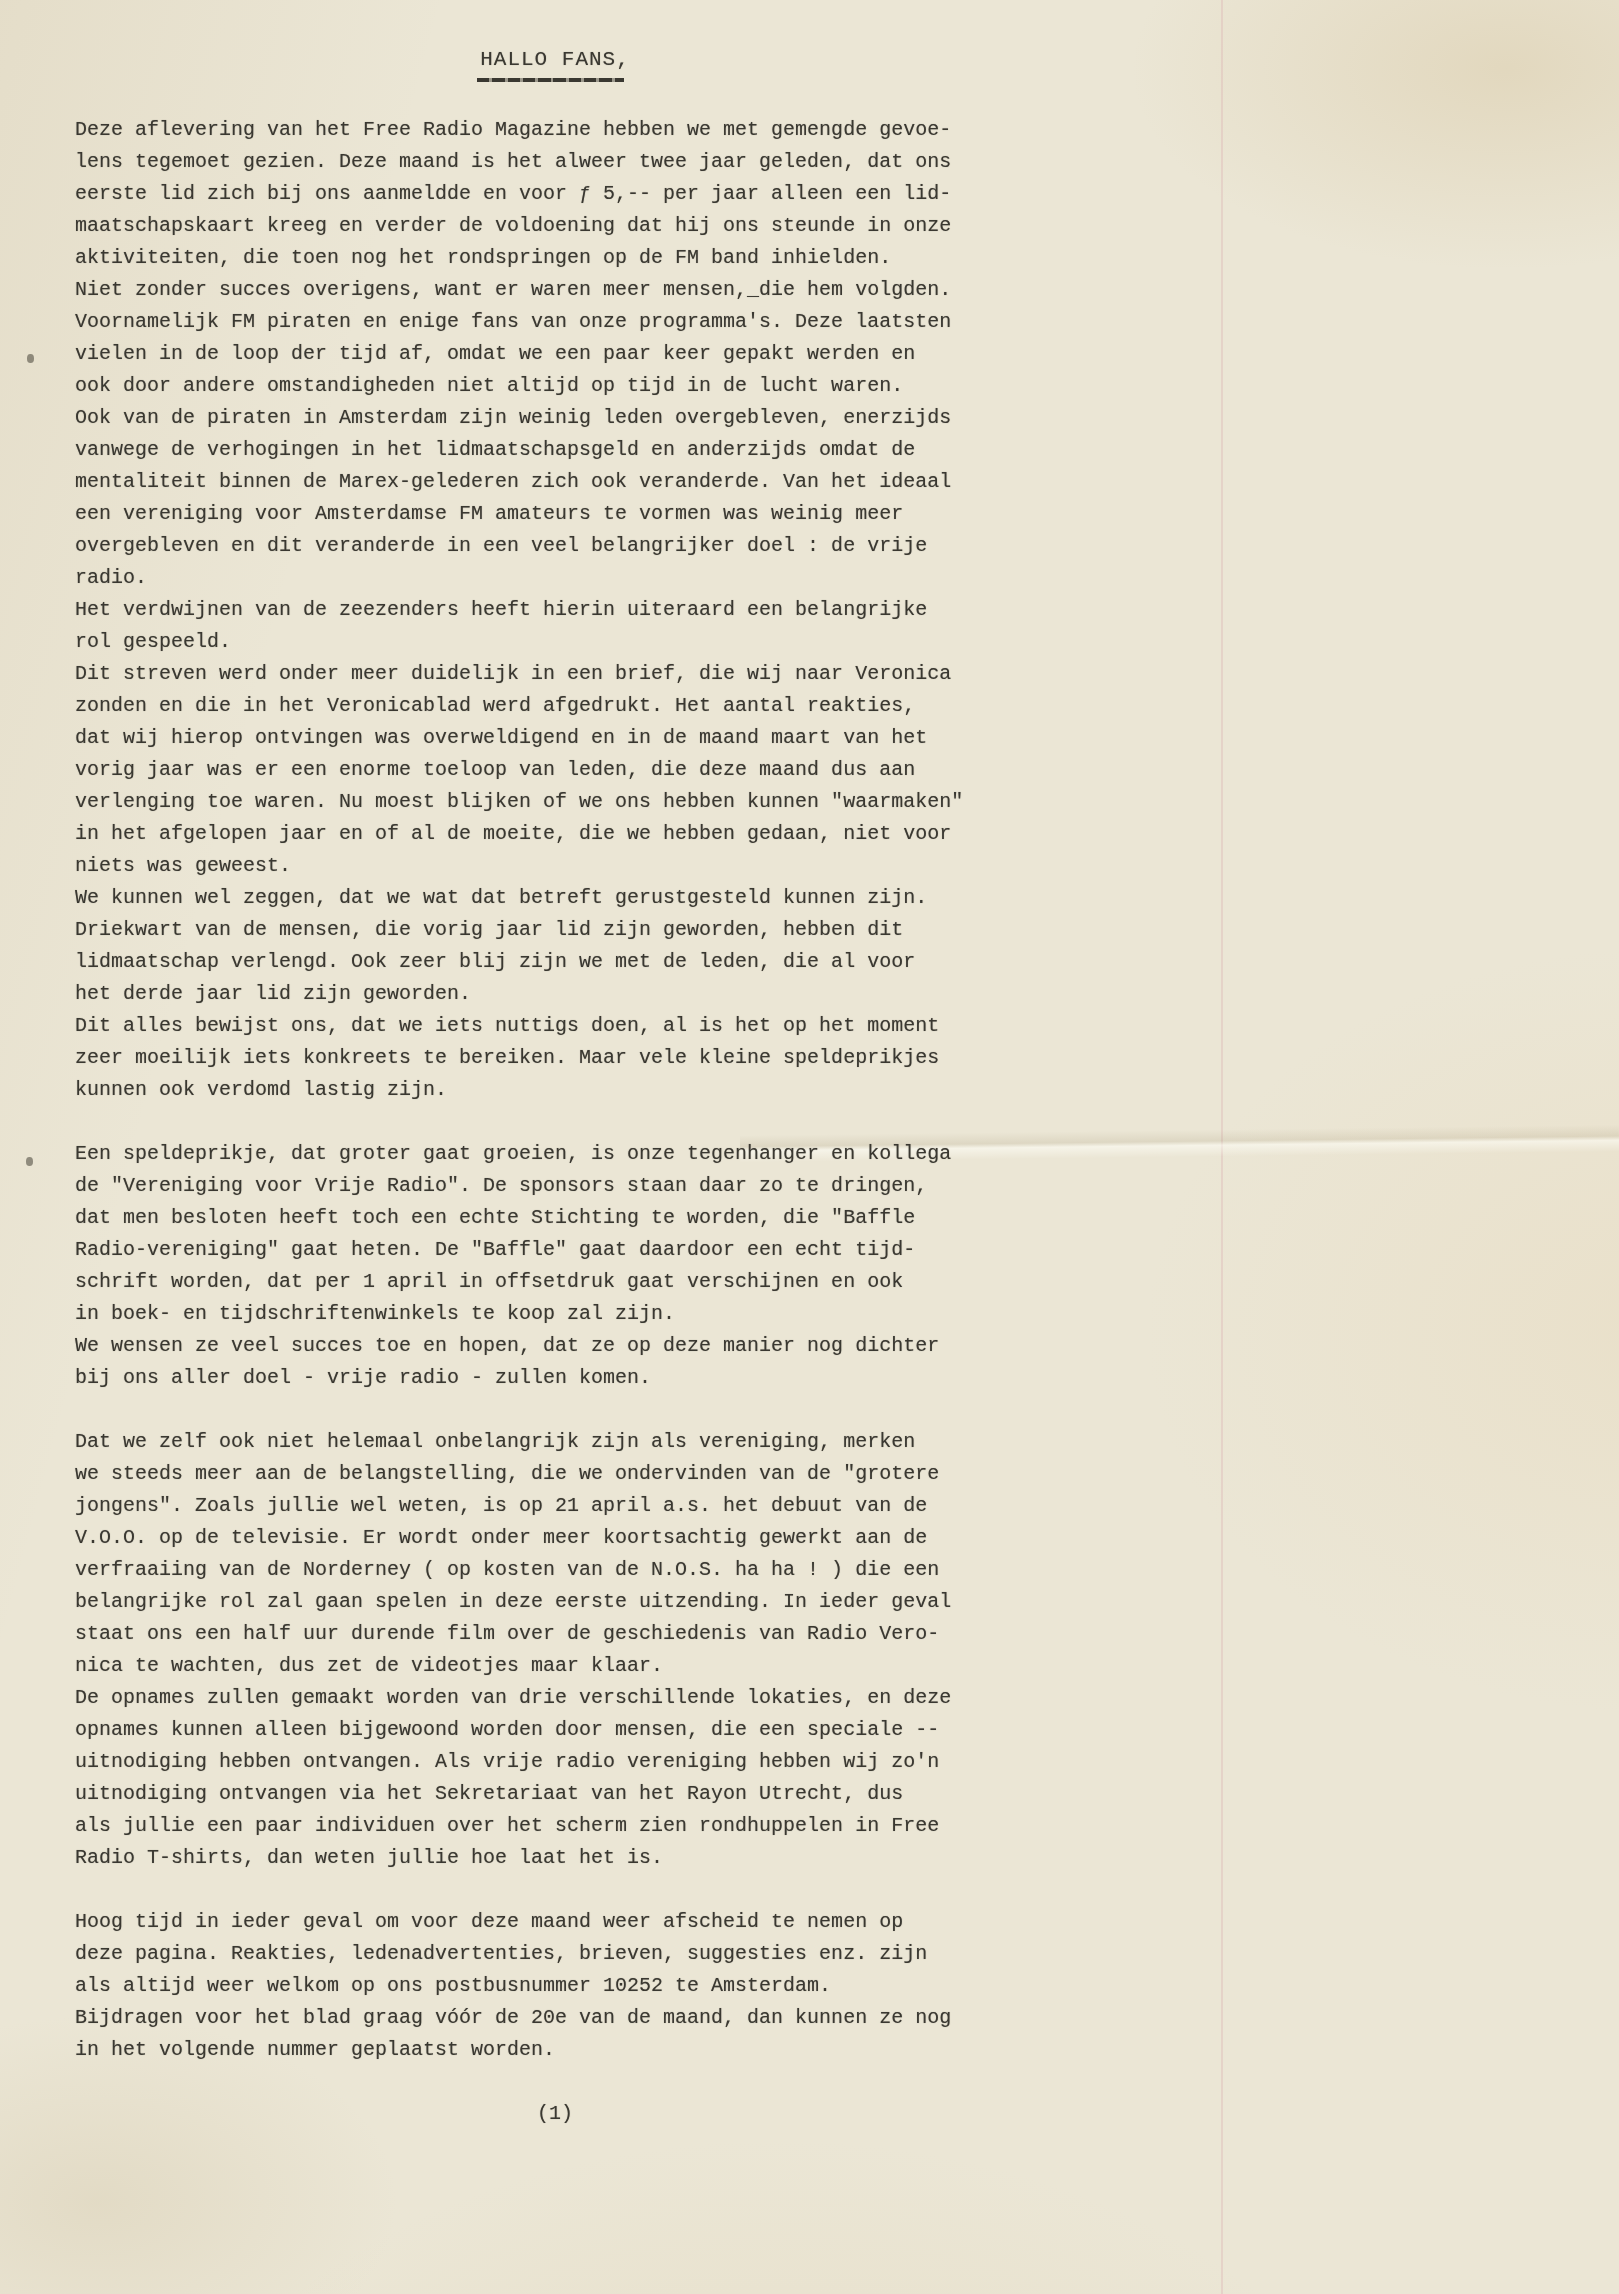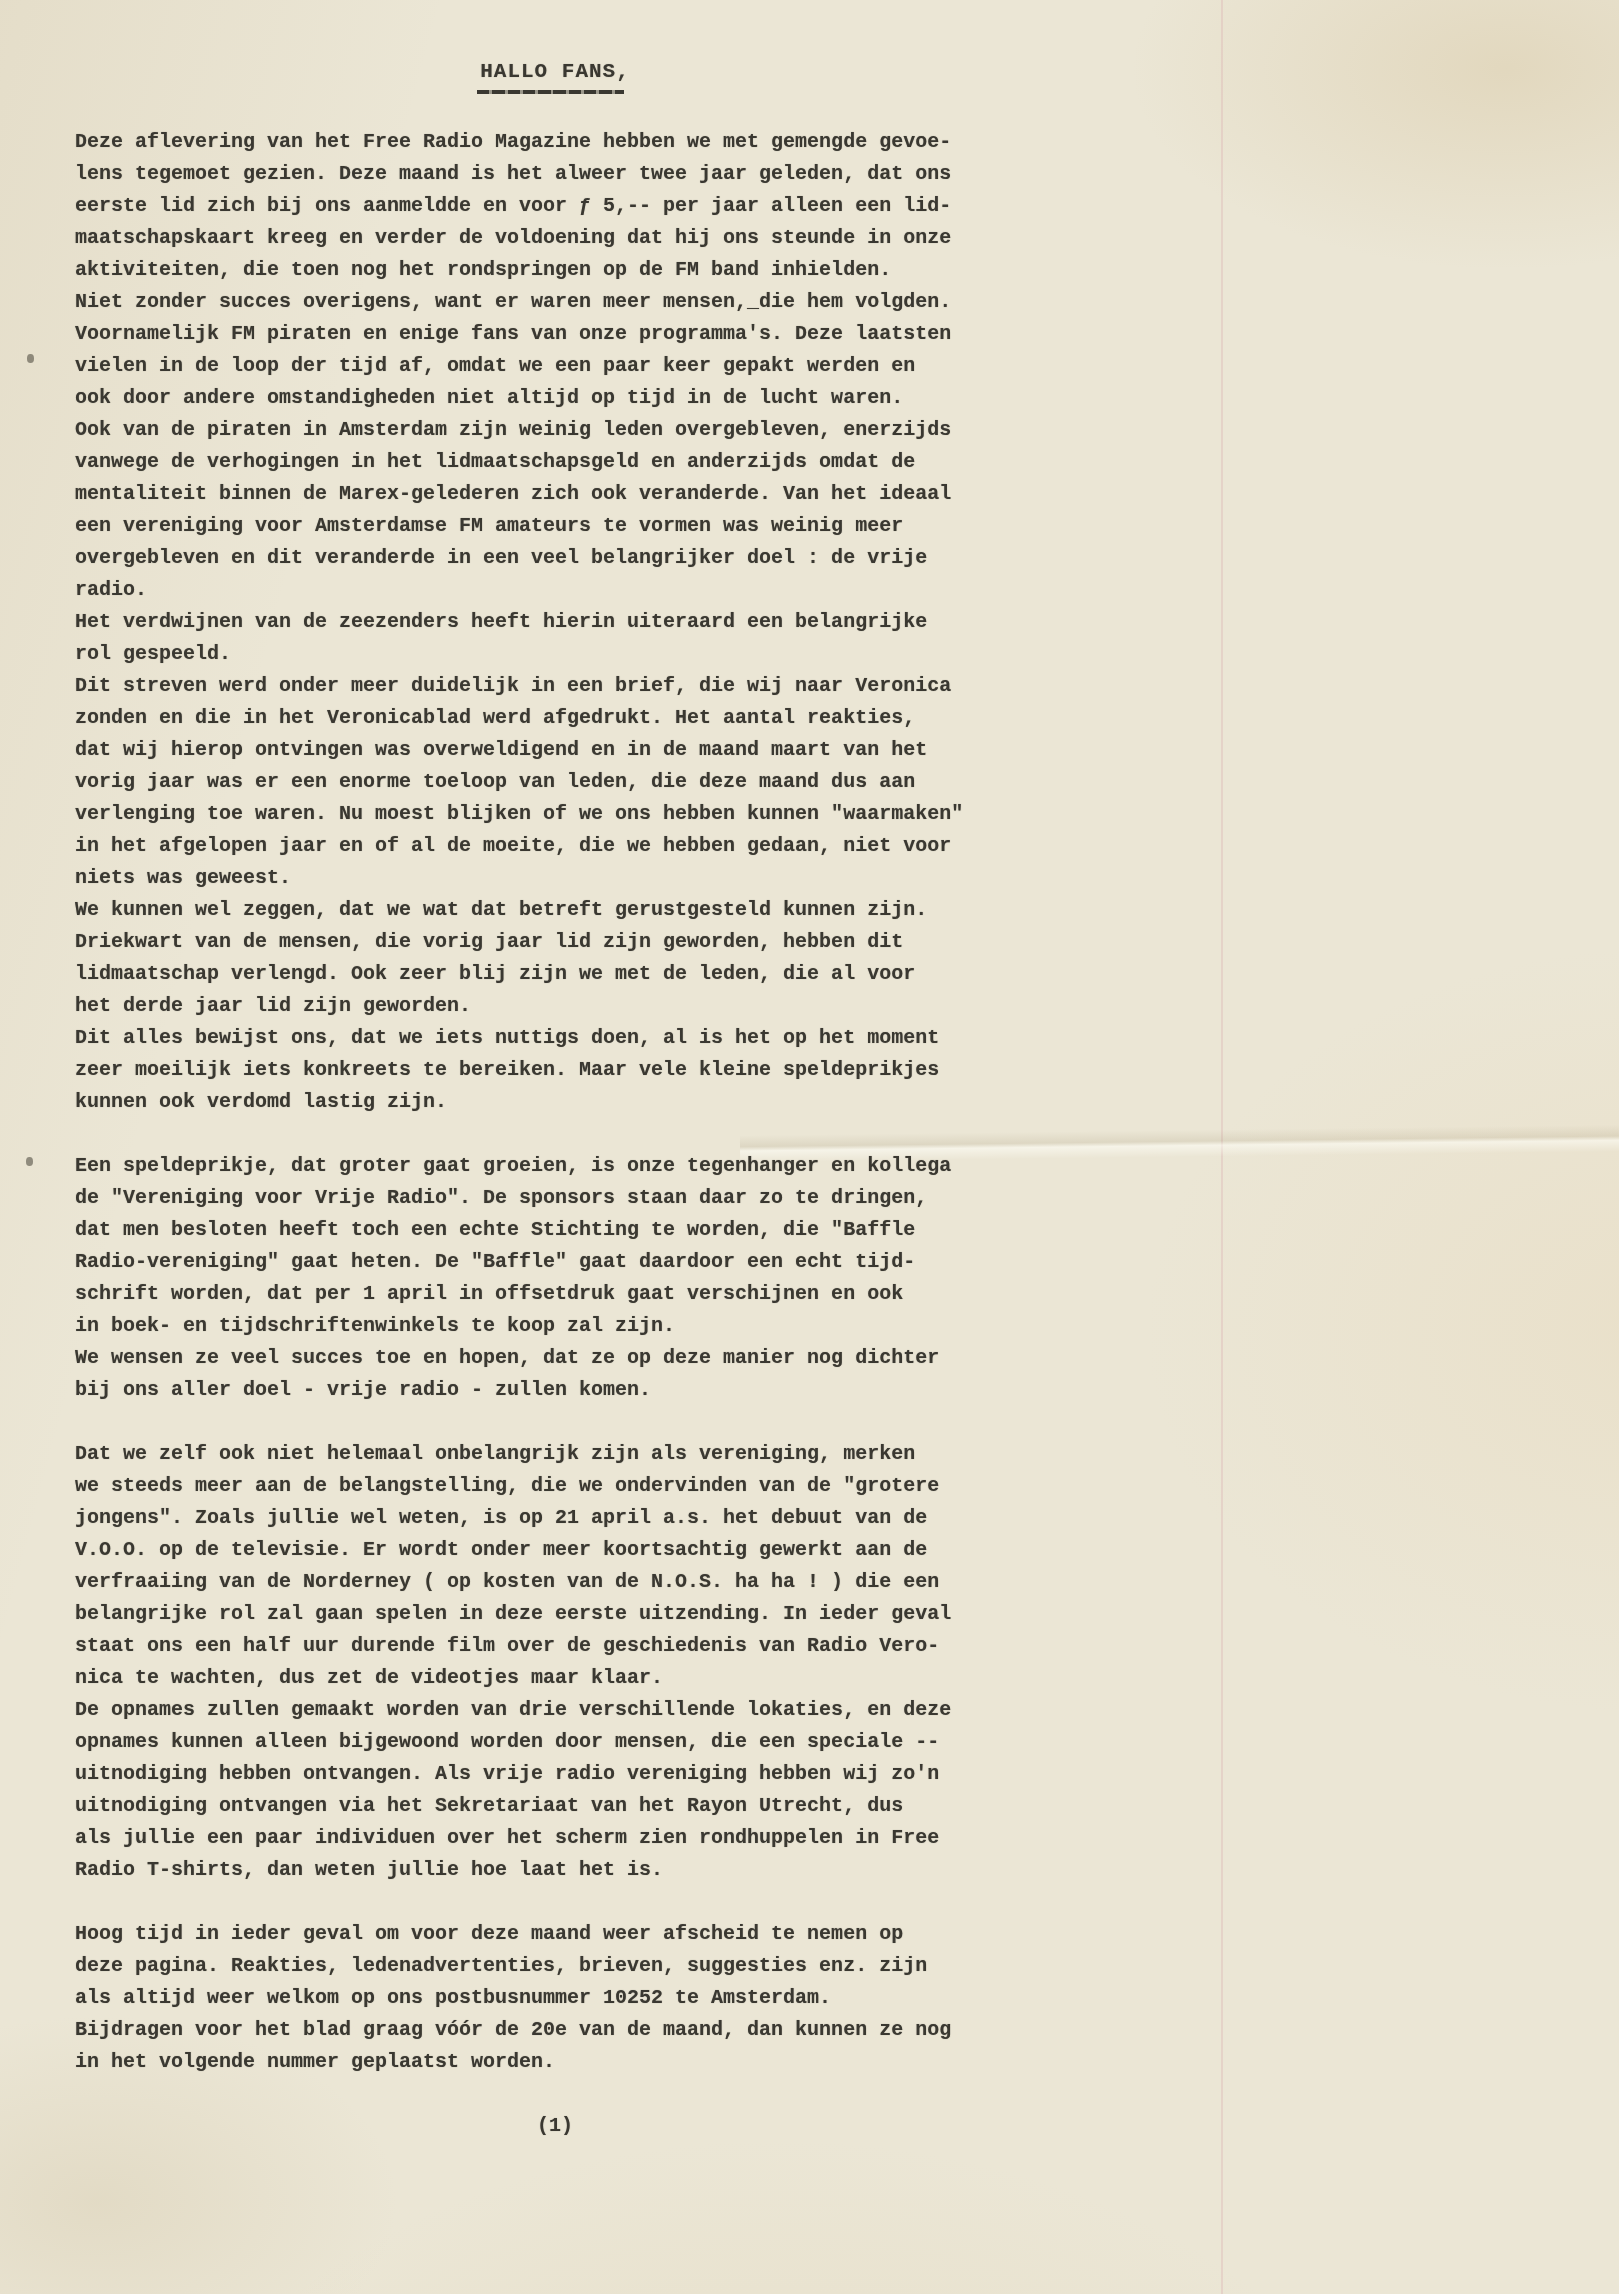--- a/index.html
+++ b/index.html
@@ -36,27 +36,27 @@
       rgba(255,255,248,0.55) 58%,
       rgba(0,0,0,0) 100%);
     transform: rotate(-0.7deg);
   }
   .speck { position: absolute; background: rgba(70,65,55,0.55); border-radius: 50%; }
   .speck-1 { left: 27px; top: 354px;  width: 6.7px; height: 8.6px; }
   .speck-2 { left: 26px; top: 1157px; width: 6.7px; height: 8.6px; }
 
   .content {
     position: absolute;
-    left: 75px; top: 56px;
+    left: 75px; top: 44px;
     width: 960px;
     color: #3a3831;
     font-family: "Liberation Mono", "DejaVu Sans Mono", monospace;
     font-size: 20px;
     line-height: 32px;
-    font-weight: bold;
+    font-weight: normal;
     text-shadow: 0 0 1px rgba(58,56,49,0.45);
   }
   .title-row { text-align: center; margin: 0 0 38px 0; font-size: 21px; }
   .title-text { display: inline-block; position: relative; letter-spacing: 1px; }
   .title-text::after {
     content: "";
     position: absolute;
     left: -2.9px; right: 5.7px; bottom: -5.7px;
     height: 3.8px;
     background: repeating-linear-gradient(90deg,

